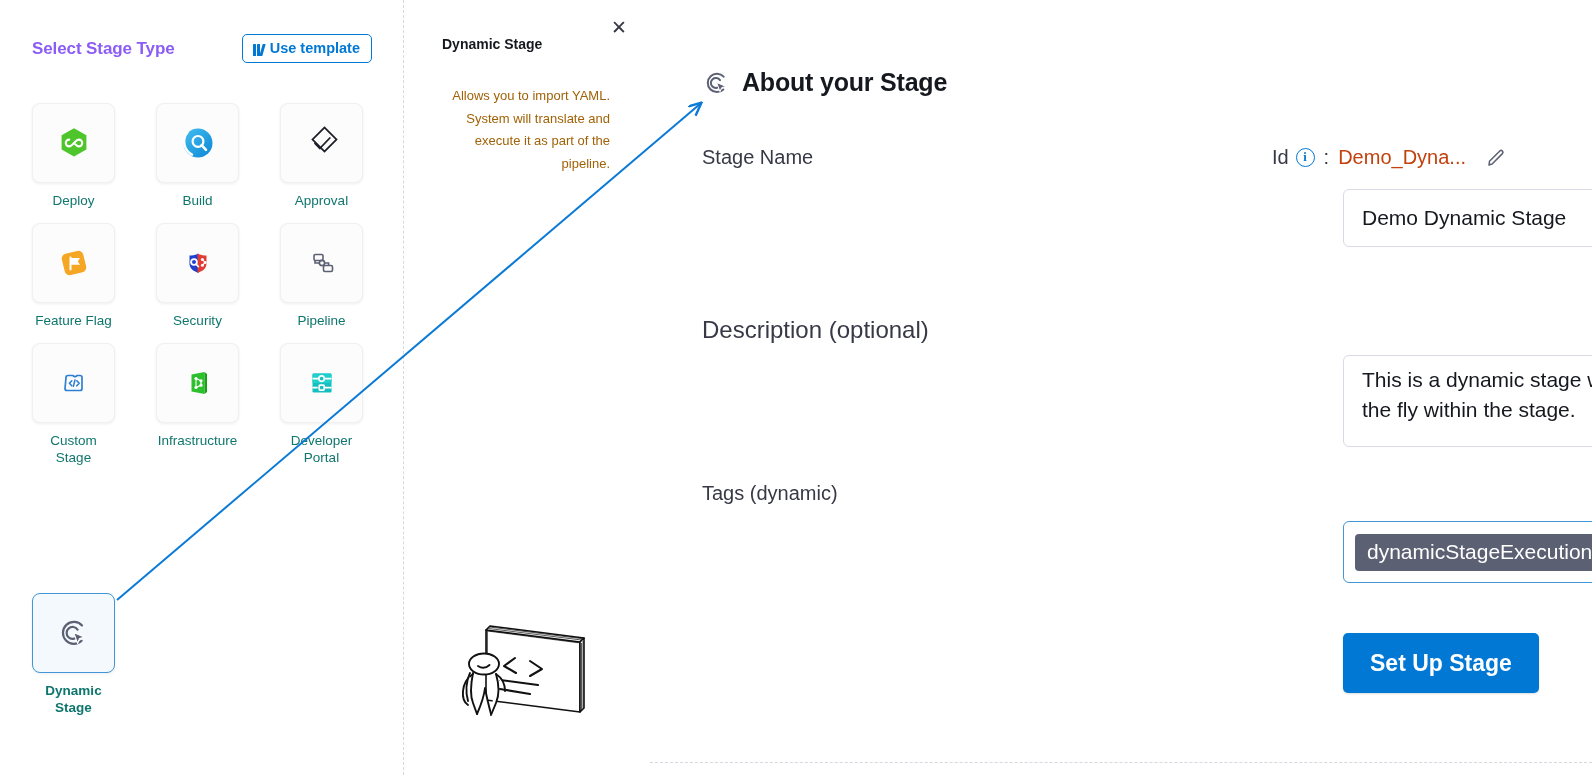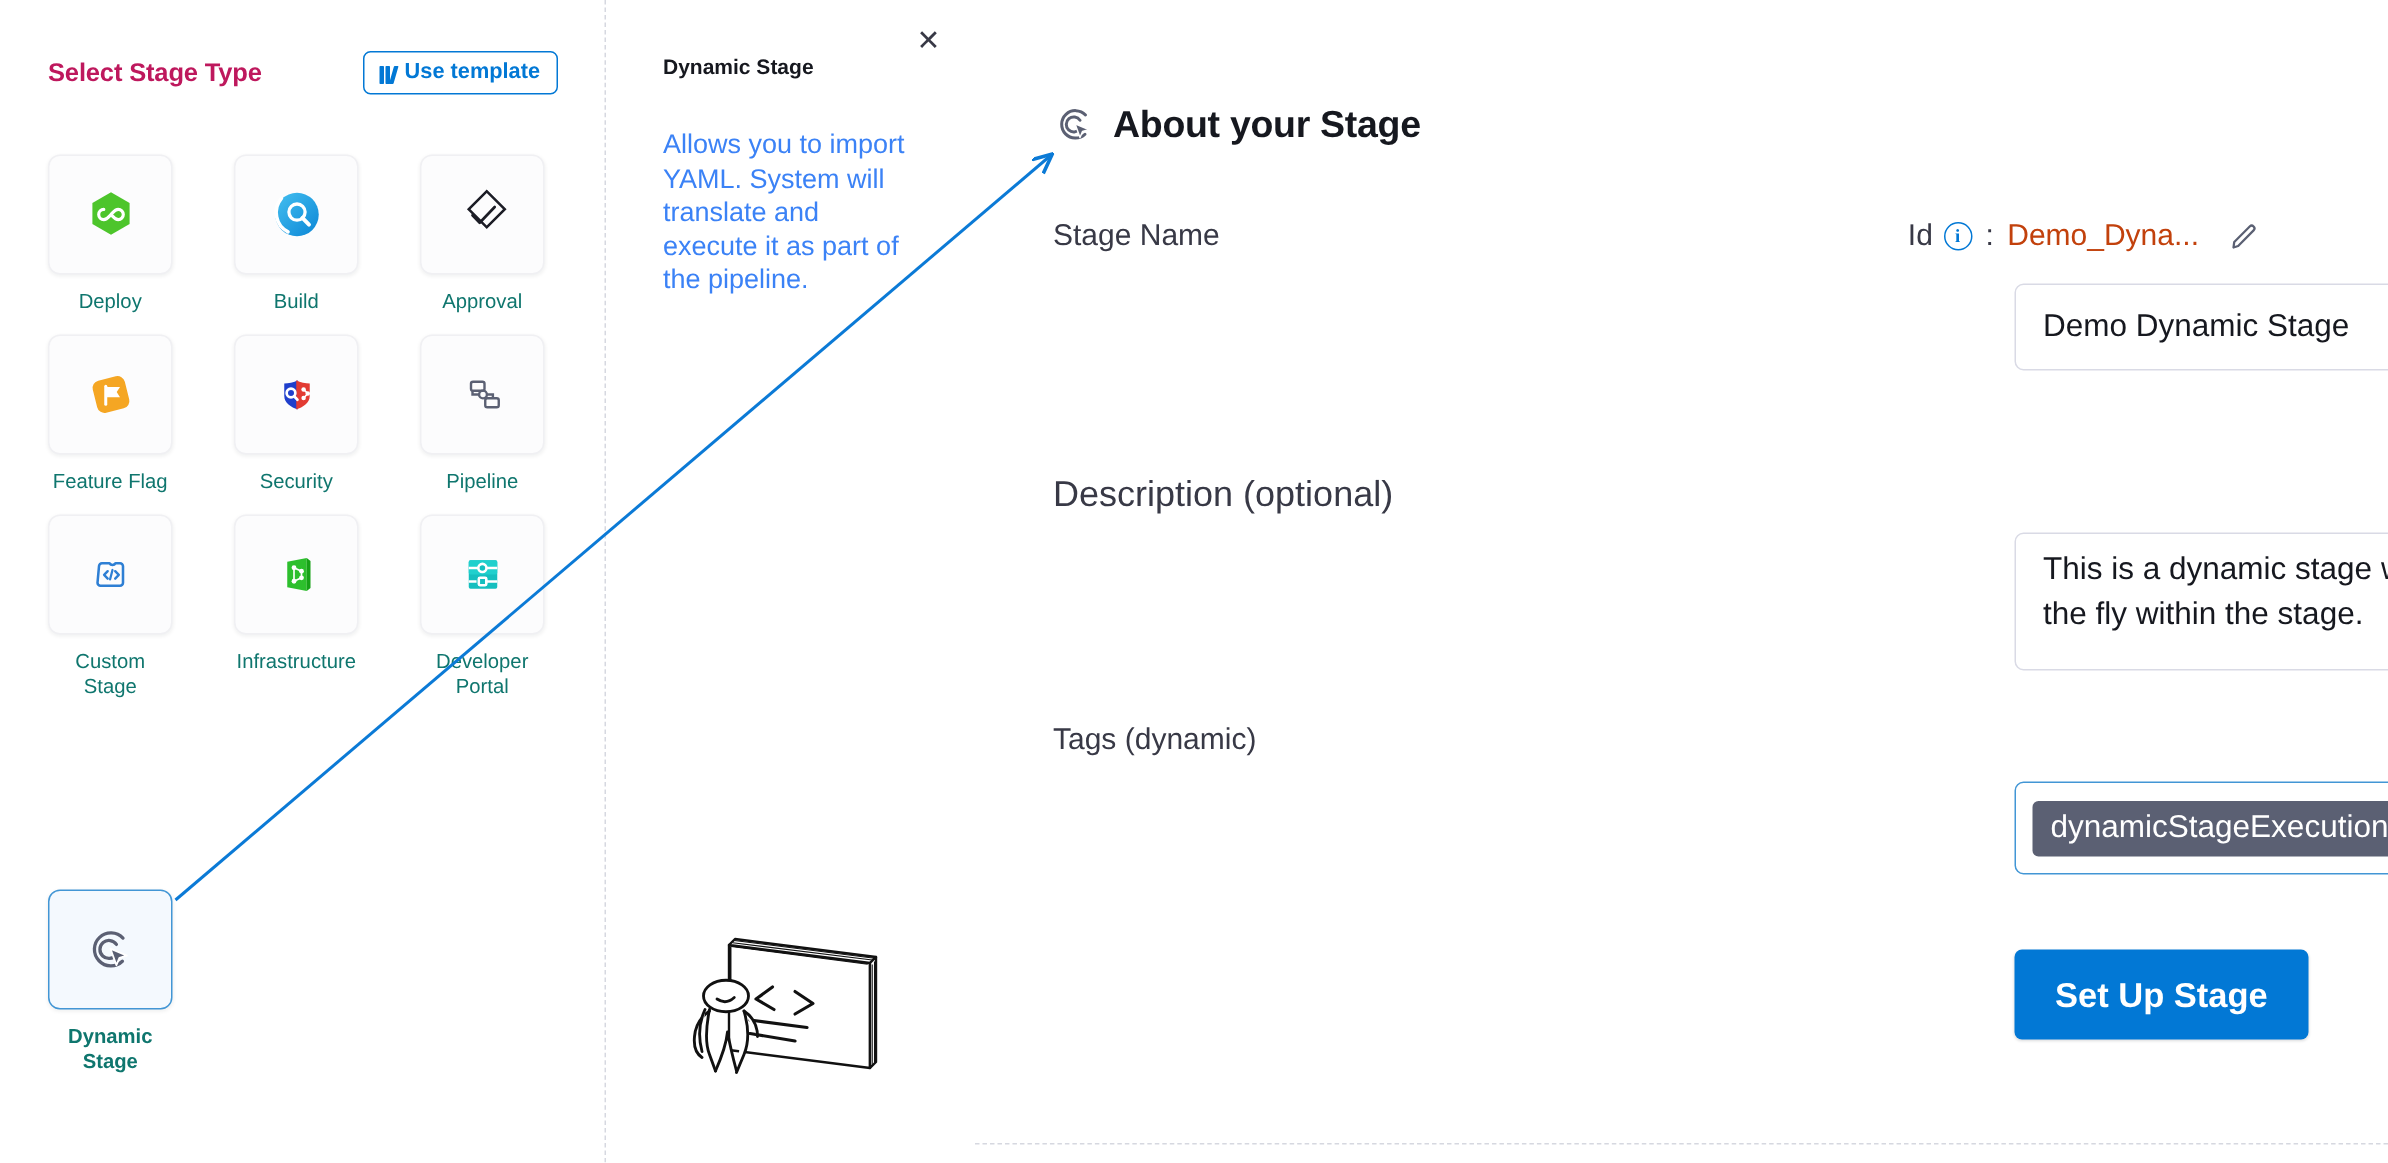--- a/index.html
+++ b/index.html
@@ -10,21 +10,21 @@
     overflow: hidden;
   }
   .screen { position: relative; width: 1592px; height: 775px; background: #fff; }
 
   
   .left-panel { position: absolute; left: 0; top: 0; width: 404px; height: 775px; background: #fff; }
   .left-header {
     position: absolute; left: 32px; top: 34px; width: 340px;
     display: flex; align-items: center; justify-content: space-between;
   }
-  .left-title { font-size: 17px; font-weight: 700; color: #be185d; letter-spacing: -0.1px; }
+  .left-title { font-size: 17px; font-weight: 700; color: #8b5cf6; letter-spacing: -0.1px; }
   .use-template-btn {
     display: flex; align-items: flex-end; gap: 6px;
     border: 1px solid #0278d5; border-radius: 5px;
     background: #fff; padding: 5px 11px 6px 10px; cursor: pointer;
   }
   .use-template-btn .tmpl-icon { display: flex; align-items: flex-end; height: 13px; gap: 1.5px; }
   .use-template-btn .tmpl-icon i { display: block; width: 2.5px; background: #0278d5; border-radius: 0.5px; }
   .use-template-btn .tmpl-icon i:nth-child(1){ height: 12px; }
   .use-template-btn .tmpl-icon i:nth-child(2){ height: 12px; }
   .use-template-btn .tmpl-icon i:nth-child(3){ height: 12px; transform: skewX(-16deg); }
@@ -65,27 +65,27 @@
     position: absolute; left: 203px; top: 15px; width: 24px; height: 24px;
     display: flex; align-items: center; justify-content: center; cursor: pointer;
     color: #383946; font-size: 19px; line-height: 1; font-weight: 500;
   }
   .mid-title {
     position: absolute; left: 38px; top: 36px; width: 180px;
     font-size: 14px; font-weight: 700; color: #16181f;
   }
   .mid-desc {
     position: absolute; left: 38px; top: 85px; width: 168px;
-    font-size: 18px; line-height: 22.5px; color: #3b82f6; font-weight: 400;
+    font-size: 13px; line-height: 22.5px; color: #a16207; font-weight: 400; text-align: right;
   }
   .mid-illus { position: absolute; left: 52px; top: 614px; width: 130px; height: 106px; }
 
   
   .right-panel { position: absolute; left: 640px; top: 0; width: 952px; height: 775px; background: #fff; }
-  .about-row { position: absolute; left: 62px; top: 68px; display: flex; align-items: center; gap: 10px; }
+  .about-row { position: absolute; left: 62px; top: 68px; display: flex; align-items: flex-start; gap: 10px; }
   .about-title { font-size: 25px; font-weight: 700; color: #16181f; letter-spacing: -0.2px; }
 
   .field-head {
     position: absolute; left: 62px; top: 146px; width: 805px;
     display: flex; align-items: flex-start; justify-content: space-between;
   }
   .field-label { font-size: 20px; color: #383946; font-weight: 400; }
   .id-group { display: flex; align-items: center; gap: 7px; }
   .id-text { font-size: 20px; color: #383946; }
   .info-icon {

